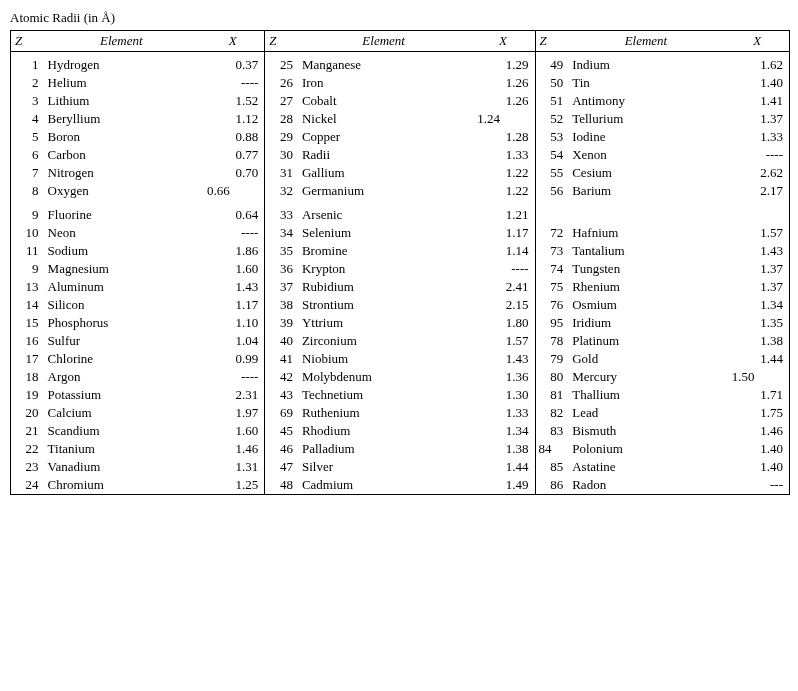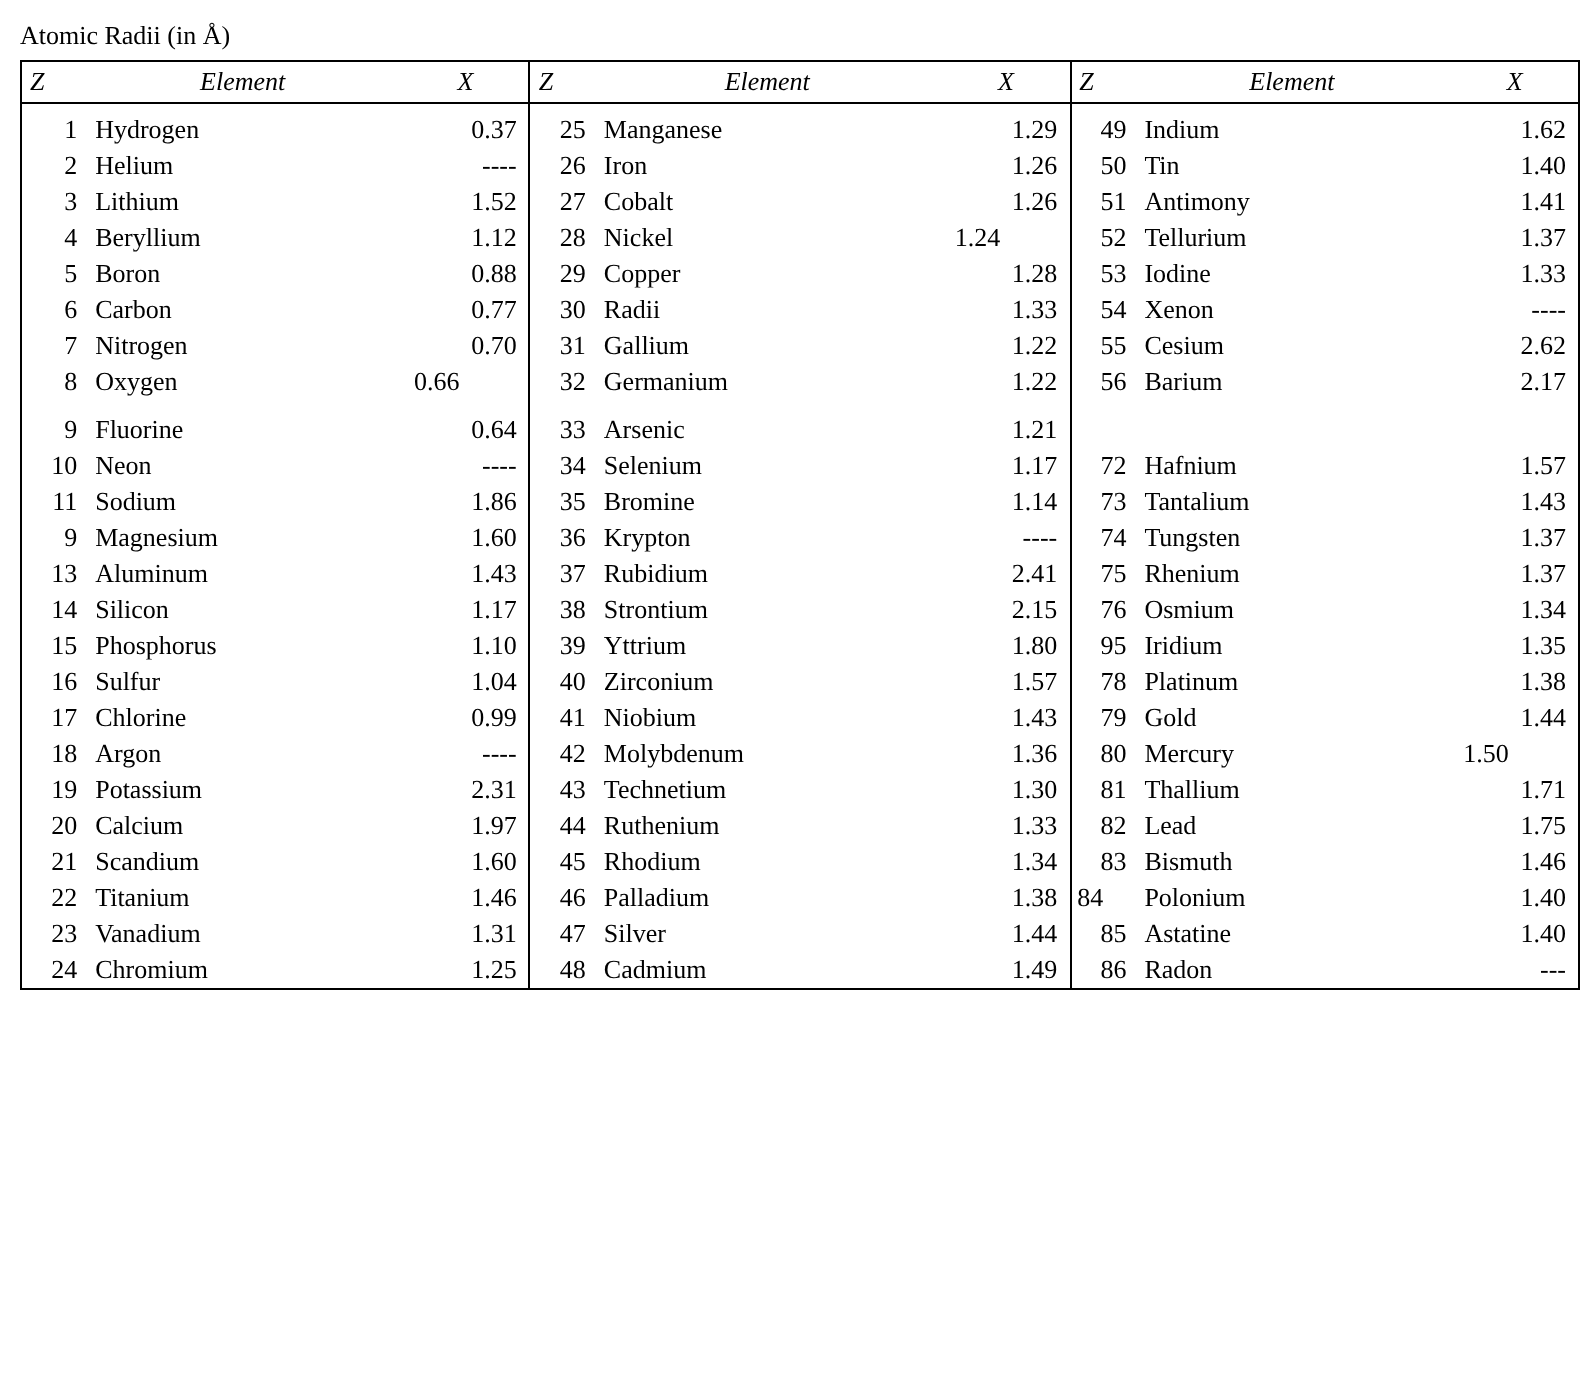--- a/index.html
+++ b/index.html
@@ -273,21 +273,21 @@
         <td style="text-align: left; padding: 1px 6px; width: 110px; white-space: nowrap;">Technetium</td>
         <td style="text-align: right; padding: 1px 6px; width: 40px; white-space: nowrap; border-right: 1.5px solid rgb(0, 0, 0);">1.30</td>
         <td style="text-align: right; padding: 1px 3px; width: 18px; white-space: nowrap;">81</td>
         <td style="text-align: left; padding: 1px 6px; width: 100px; white-space: nowrap;">Thallium</td>
         <td style="text-align: right; padding: 1px 6px; width: 40px; white-space: nowrap;">1.71</td>
       </tr>
       <tr>
         <td style="text-align: right; padding: 1px 3px; width: 18px; white-space: nowrap;">20</td>
         <td style="text-align: left; padding: 1px 6px; width: 100px; white-space: nowrap;">Calcium</td>
         <td style="text-align: right; padding: 1px 6px; width: 40px; white-space: nowrap; border-right: 1.5px solid rgb(0, 0, 0);">1.97</td>
-        <td style="text-align: right; padding: 1px 3px; width: 18px; white-space: nowrap;">44</td>
+        <td style="text-align: right; padding: 1px 3px; width: 18px; white-space: nowrap;">69</td>
         <td style="text-align: left; padding: 1px 6px; width: 110px; white-space: nowrap;">Ruthenium</td>
         <td style="text-align: right; padding: 1px 6px; width: 40px; white-space: nowrap; border-right: 1.5px solid rgb(0, 0, 0);">1.33</td>
         <td style="text-align: right; padding: 1px 3px; width: 18px; white-space: nowrap;">82</td>
         <td style="text-align: left; padding: 1px 6px; width: 100px; white-space: nowrap;">Lead</td>
         <td style="text-align: right; padding: 1px 6px; width: 40px; white-space: nowrap;">1.75</td>
       </tr>
       <tr>
         <td style="text-align: right; padding: 1px 3px; width: 18px; white-space: nowrap;">21</td>
         <td style="text-align: left; padding: 1px 6px; width: 100px; white-space: nowrap;">Scandium</td>
         <td style="text-align: right; padding: 1px 6px; width: 40px; white-space: nowrap; border-right: 1.5px solid rgb(0, 0, 0);">1.60</td>

